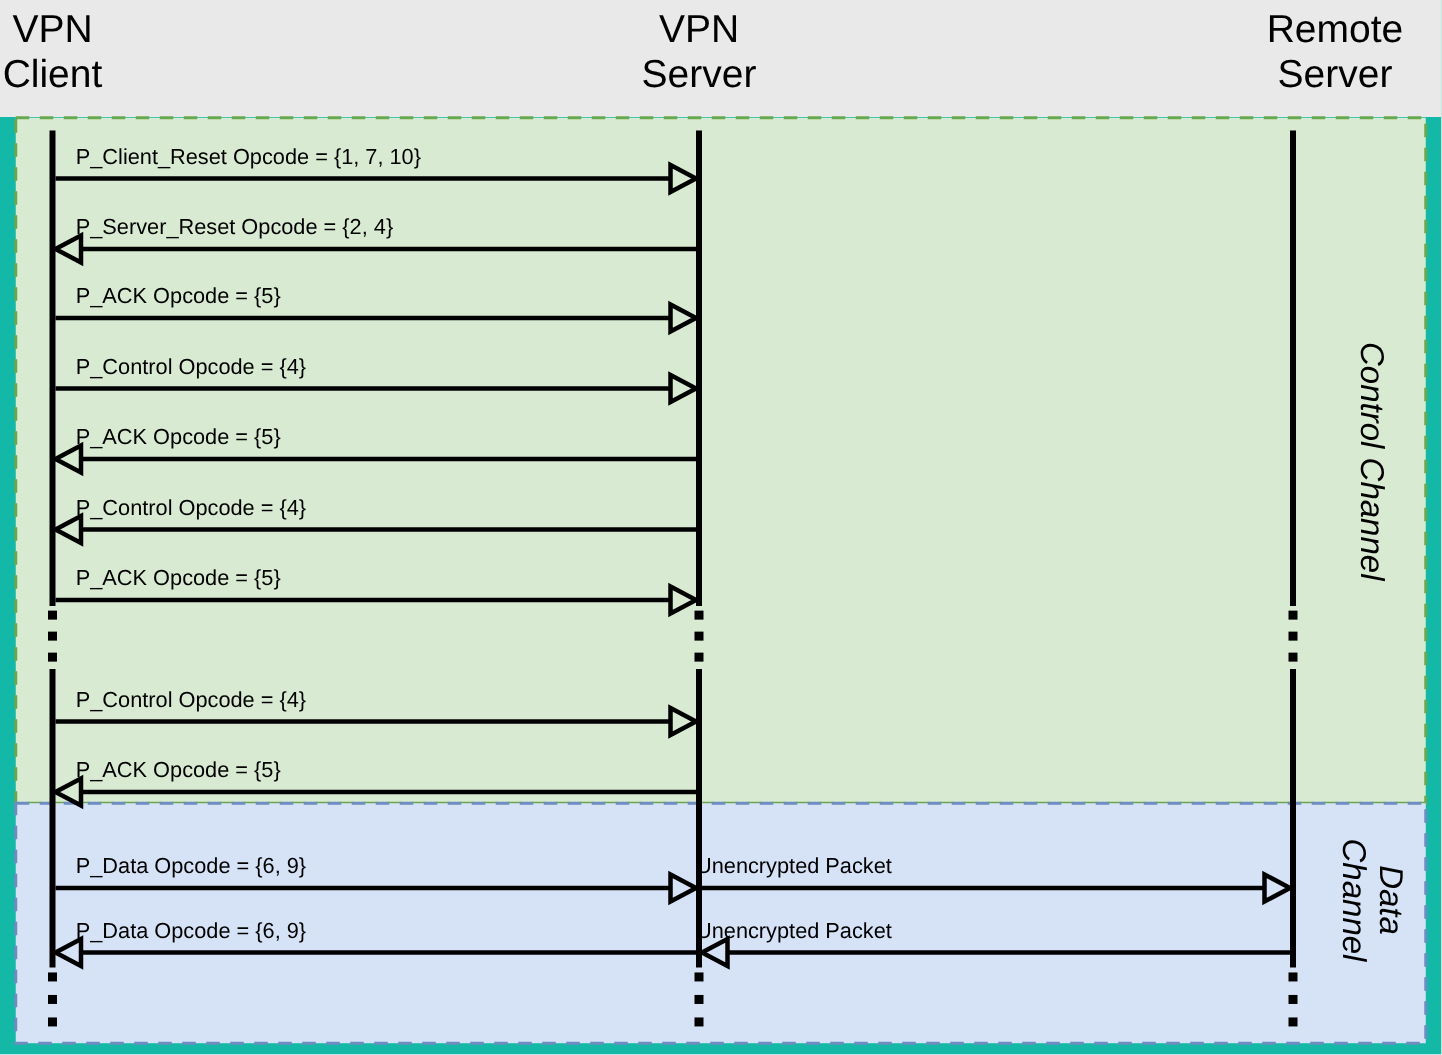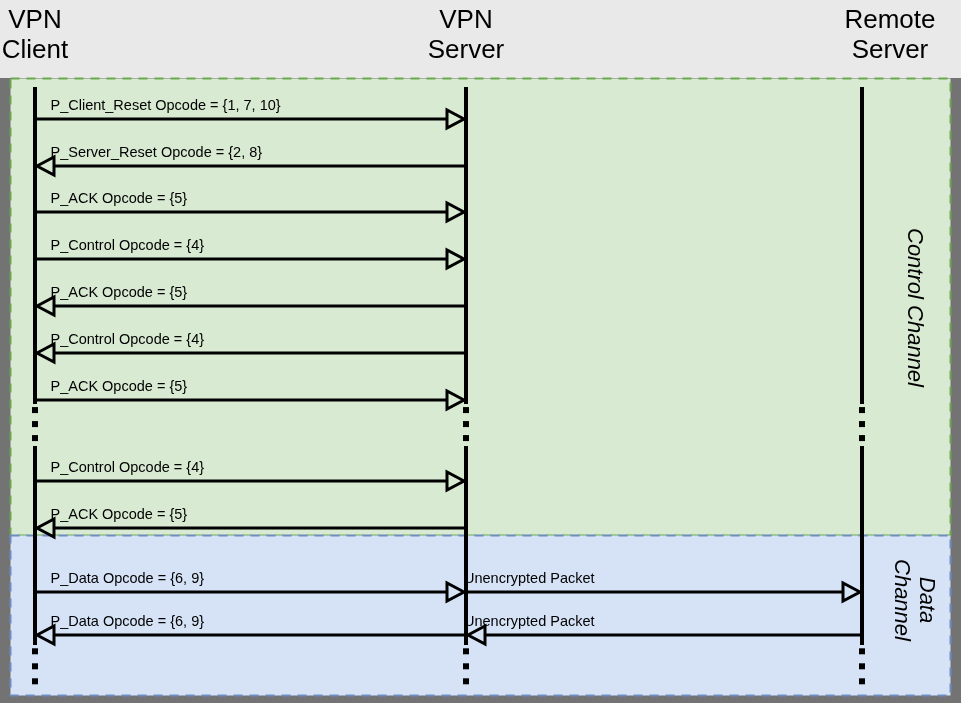--- a/index.html
+++ b/index.html
@@ -1,18 +1,18 @@
 <!DOCTYPE html>
 <html><head>
 <meta charset="utf-8">
 <title>VPN Sequence Diagram</title>
 <style>
   html,body{margin:0;padding:0;background:#ffffff;}
   body{font-family:"Liberation Sans","DejaVu Sans",sans-serif;}
-  #stage{position:relative;width:961px;height:703px;overflow:hidden;background:#737373;}
+  #stage{position:relative;width:961px;height:703px;overflow:hidden;background:#14b8a6;}
   #stage svg{position:absolute;left:0;top:0;}
   .hdr{
     position:absolute;
     text-align:center;
     font-size:26px;
     line-height:30px;
     color:#000000;
     font-family:"Liberation Sans","DejaVu Sans",sans-serif;
     white-space:pre-line;
     font-weight:400;
@@ -108,21 +108,21 @@
 Server</div>
   <div class="hdr" style="left:790px;top:4px;width:200px;">Remote
 Server</div>
 
   <div class="chanlabel" style="left:815px;top:295px;width:200px;transform:rotate(90deg);">Control Channel</div>
   <div class="chanlabel" style="left:840px;top:575px;width:150px;transform:rotate(90deg);">Data
 Channel</div>
 
   <div id="msg-layer">
       <div class="msg" style="left: 50.5px; top: 97px; width: 400px;">P_Client_Reset Opcode = {1, 7, 10}</div>
-      <div class="msg" style="left: 50.5px; top: 144px; width: 400px;">P_Server_Reset Opcode = {2, 8}</div>
+      <div class="msg" style="left: 50.5px; top: 144px; width: 400px;">P_Server_Reset Opcode = {2, 4}</div>
       <div class="msg" style="left: 50.5px; top: 190px; width: 400px;">P_ACK Opcode = {5}</div>
       <div class="msg" style="left: 50.5px; top: 237px; width: 400px;">P_Control Opcode = {4}</div>
       <div class="msg" style="left: 50.5px; top: 284px; width: 400px;">P_ACK Opcode = {5}</div>
       <div class="msg" style="left: 50.5px; top: 331px; width: 400px;">P_Control Opcode = {4}</div>
       <div class="msg" style="left: 50.5px; top: 378px; width: 400px;">P_ACK Opcode = {5}</div>
       <div class="msg" style="left: 50.5px; top: 459px; width: 400px;">P_Control Opcode = {4}</div>
       <div class="msg" style="left: 50.5px; top: 506px; width: 400px;">P_ACK Opcode = {5}</div>
       <div class="msg" style="left: 50.5px; top: 570px; width: 400px;">P_Data Opcode = {6, 9}</div>
       <div class="msg" style="left: 464px; top: 570px; width: 400px;">Unencrypted Packet</div>
       <div class="msg" style="left: 50.5px; top: 613px; width: 400px;">P_Data Opcode = {6, 9}</div>

